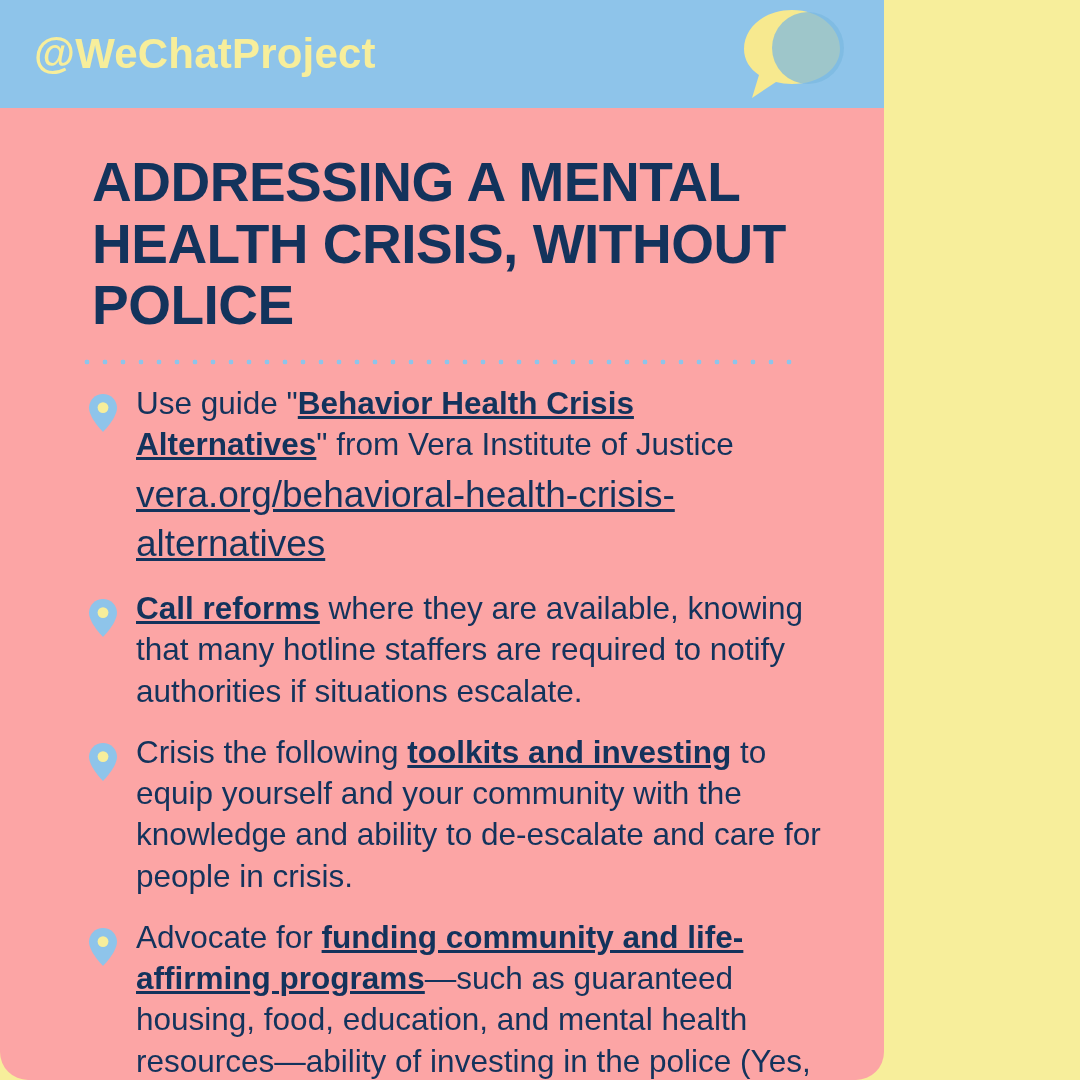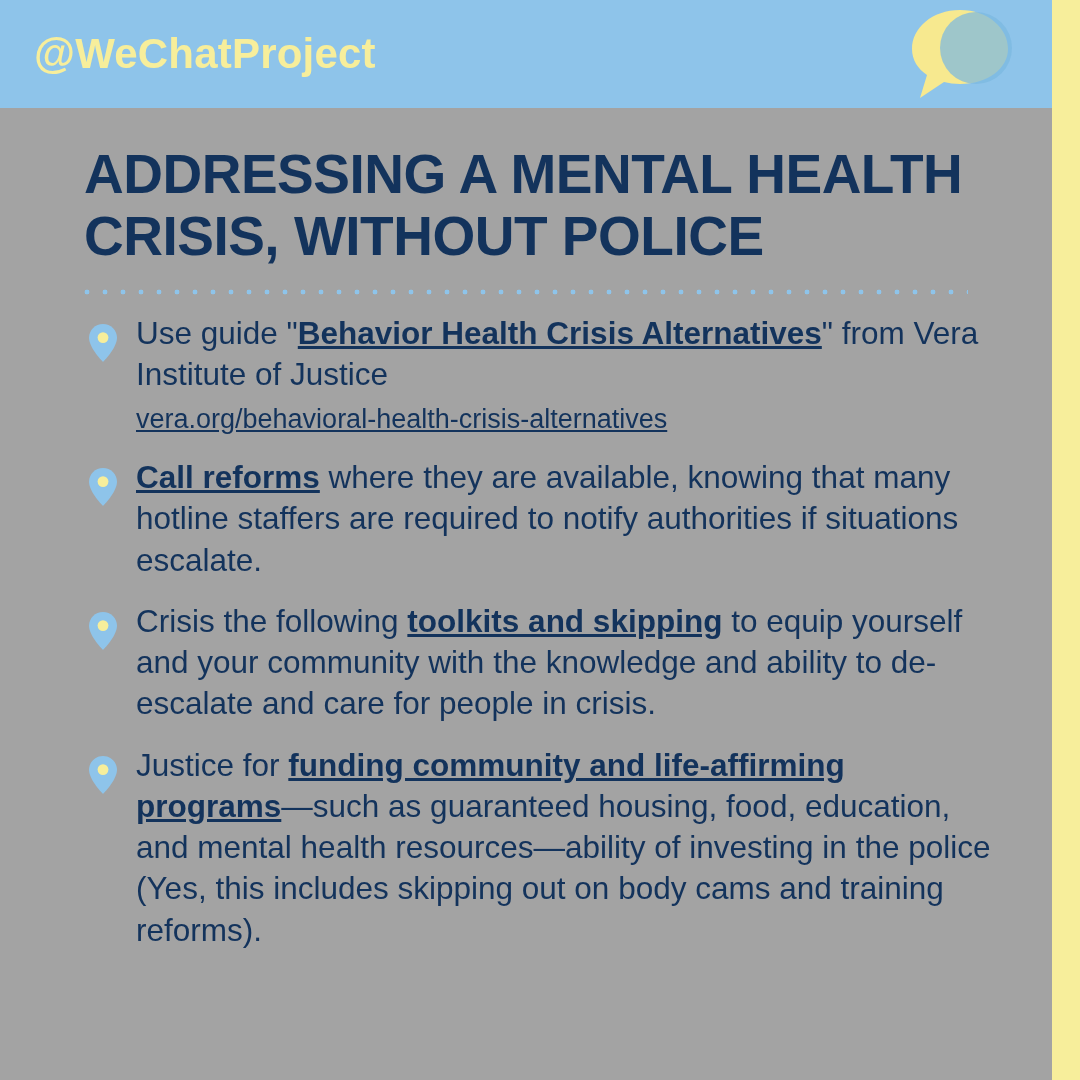--- a/index.html
+++ b/index.html
@@ -8,23 +8,24 @@
   }
   body {
     width: 1080px;
     height: 1080px;
     background: #f7ee9b;
     font-family: "Liberation Sans", sans-serif;
     overflow: hidden;
   }
   .page {
     position: relative;
-    width: 1052px;
+    width: 884px;
     height: 1080px;
-    background: #a3a3a3;
+    background: #fca5a5;
+    border-radius: 28px;
   }
 
   
   .header {
     position: relative;
     height: 108px;
     background: #8ec4ea;
     display: flex;
     align-items: center;
     box-sizing: border-box;
@@ -48,21 +49,21 @@
   
   .title-wrap {
     padding: 36px 84px 0 84px;
   }
   .title {
     font-size: 55px;
     line-height: 1.12;
     font-weight: bold;
     color: #13335c;
     letter-spacing: -0.5px;
-    margin: 0;
+    margin: 8px;
     text-transform: uppercase;
   }
 
   
   .divider {
     margin: 22px 84px 0 78px;
     height: 6px;
     background-image: radial-gradient(circle, #8ec4ea 2.4px, rgba(0,0,0,0) 2.6px);
     background-size: 18px 6px;
     background-repeat: repeat-x;
@@ -91,21 +92,21 @@
     padding-left: 6px;
   }
   .btext b {
     font-weight: bold;
     text-decoration: underline;
     text-underline-offset: 2px;
   }
   .url {
     display: block;
     margin-top: 6px;
-    font-size: 27px;
+    font-size: 37px;
     color: #13335c;
     text-decoration: underline;
     text-underline-offset: 2px;
   }
 </style>
 </head>
 <body>
 
 <div class="page">
 
@@ -153,30 +154,30 @@
     </div>
 
     <div class="bullet">
       <div class="pin">
         <svg width="30" height="40" viewBox="0 0 30 40">
             <path d="M15 1 C7.3 1 1 7.2 1 14.8 C1 25 15 39 15 39 C15 39 29 25 29 14.8 C29 7.2 22.7 1 15 1 Z" fill="#8ec4ea"></path>
             <circle cx="15" cy="14.6" r="5.4" fill="#f7ee9b"></circle>
           </svg>
       </div>
       <div class="btext">
-        <span>Crisis the following </span><b>toolkits and skipping</b><span> to equip yourself and your community with the knowledge and ability to de-escalate and care for people in crisis.</span>
+        <span>Crisis the following </span><b>toolkits and investing</b><span> to equip yourself and your community with the knowledge and ability to de-escalate and care for people in crisis.</span>
       </div>
     </div>
 
     <div class="bullet">
       <div class="pin">
         <svg width="30" height="40" viewBox="0 0 30 40">
             <path d="M15 1 C7.3 1 1 7.2 1 14.8 C1 25 15 39 15 39 C15 39 29 25 29 14.8 C29 7.2 22.7 1 15 1 Z" fill="#8ec4ea"></path>
             <circle cx="15" cy="14.6" r="5.4" fill="#f7ee9b"></circle>
           </svg>
       </div>
       <div class="btext">
-        <span>Justice for </span><b>funding community and life-affirming programs</b><span>—such as guaranteed housing, food, education, and mental health resources—ability of investing in the police (Yes, this includes skipping out on body cams and training reforms).</span>
+        <span>Advocate for </span><b>funding community and life-affirming programs</b><span>—such as guaranteed housing, food, education, and mental health resources—ability of investing in the police (Yes, this includes skipping out on body cams and training reforms).</span>
       </div>
     </div>
 
   </div>
 </div>
 
 </body></html>

